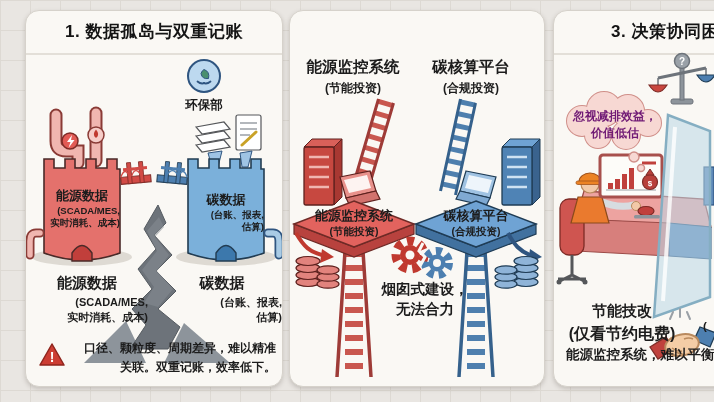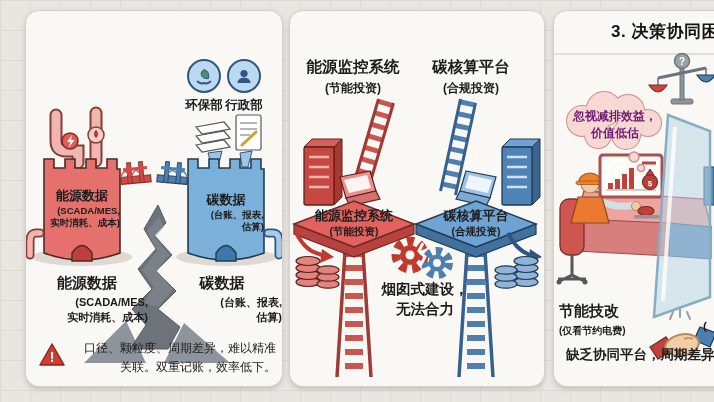--- a/index.html
+++ b/index.html
@@ -32,63 +32,55 @@
   
   .twr{position:absolute;width:76px;text-align:center;}
   .twr .tt{font-size:13px;font-weight:700;}
   .twr .ts{font-size:9.5px;font-weight:700;line-height:1.3;}
   .barrier{position:absolute;left:83px;width:90px;top:184px;text-align:center;
     font-size:14px;font-weight:700;}
   .cap{position:absolute;text-align:center;}
   .cap .ct{font-size:15px;font-weight:700;}
   .cap .cs{font-size:11px;font-weight:700;line-height:1.35;margin-top:2px;}
   .warntext{position:absolute;left:44px;top:328px;width:206px;
-    font-size:12px;font-weight:400;line-height:1.55;}
+    font-size:12px;font-weight:700;line-height:1.55;}
   
   .hdr{position:absolute;top:46px;width:122px;text-align:center;}
   .hdr .ht{font-size:15.5px;font-weight:700;}
   .hdr .hs{font-size:12px;font-weight:700;margin-top:2px;}
   .plat{position:absolute;width:120px;text-align:center;}
   .plat .pt{font-size:13px;font-weight:700;}
   .plat .ps{font-size:10.5px;font-weight:700;}
   .cnote{position:absolute;left:60px;width:150px;top:268px;text-align:center;
     font-size:14.5px;font-weight:700;line-height:1.4;}
   
   .thought{position:absolute;left:10px;width:102px;top:97px;text-align:center;
     font-size:12px;font-weight:700;line-height:1.4;color:#701a75;}
-  .cap3{position:absolute;left:5px;width:126px;top:291px;text-align:left;}
+  .cap3{position:absolute;left:5px;width:126px;top:291px;text-align:center;}
   .cap3 .ct{font-size:15px;font-weight:700;}
-  .cap3 .cs{font-size:10px;font-weight:700;margin-top:3px;}
+  .cap3 .cs{font-size:16px;font-weight:700;margin-top:3px;}
   .frag{position:absolute;left:149px;top:309px;font-size:11.5px;font-weight:700;}
   .bnote{position:absolute;left:12px;top:335px;font-size:13.5px;font-weight:700;white-space:nowrap;}
 </style>
 </head>
 <body>
 
 <div class="stage">
 
   <section class="panel" id="p1">
+    <h2 class="ptitle">1. 数据孤岛与双重记账</h2>
 
     <div class="dept" style="left:154px">
       <span class="dcircle dblue">
         <svg width="20" height="20" viewBox="0 0 20 20">
           <path d="M10,3.5 q6,2 4.5,9 q-6.5,1 -7.5,-5 q1,-3 3,-4 z" fill="#4a8f6e" stroke="#2f5580" stroke-width="1"></path>
           <path d="M3.5,15.5 q3.5,3 7,1.5 M16.5,15.5 q-3.5,3 -7,1.5" stroke="#2f5580" stroke-width="1.8" fill="none" stroke-linecap="round"></path>
         </svg>
       </span>
       <span class="dlabel">环保部</span>
-    </div>
-    <div class="dept" style="left:194px">
-      <span class="dcircle dblue">
-        <svg width="20" height="20" viewBox="0 0 20 20">
-          <circle cx="10" cy="7.5" r="3.6" fill="#2f5580"></circle>
-          <path d="M3.5,17 a6.5,5.5 0 0 1 13,0 z" fill="#2f5580"></path>
-        </svg>
-      </span>
-      <span class="dlabel">行政部</span>
     </div>
 
     <svg class="scene" style="top:54px" width="256" height="300" viewBox="0 0 256 300">
 
       <ellipse cx="56" cy="192" rx="50" ry="9" fill="#dedad3"></ellipse>
       <ellipse cx="200" cy="192" rx="50" ry="9" fill="#dedad3"></ellipse>
 
       <g>
         <path d="M30,50 v26 q0,10 10,10 h12 v12" stroke="#8a3b36" stroke-width="13" fill="none" stroke-linecap="round"></path>
         <path d="M30,50 v26 q0,10 10,10 h12 v12" stroke="#f0b6b0" stroke-width="9" fill="none" stroke-linecap="round"></path>
@@ -393,15 +385,15 @@
       </g>
     </svg>
 
     <div class="thought pre">忽视减排效益，
 价值低估</div>
     <div class="cap3">
       <div class="ct">节能技改</div>
       <div class="cs">(仅看节约电费)</div>
     </div>
     <div class="frag">(</div>
-    <div class="bnote">缺乏协同平台，周期差异</div>
+    <div class="bnote">能源监控系统，难以平衡</div>
   </section>
 </div>
 
 </body></html>

